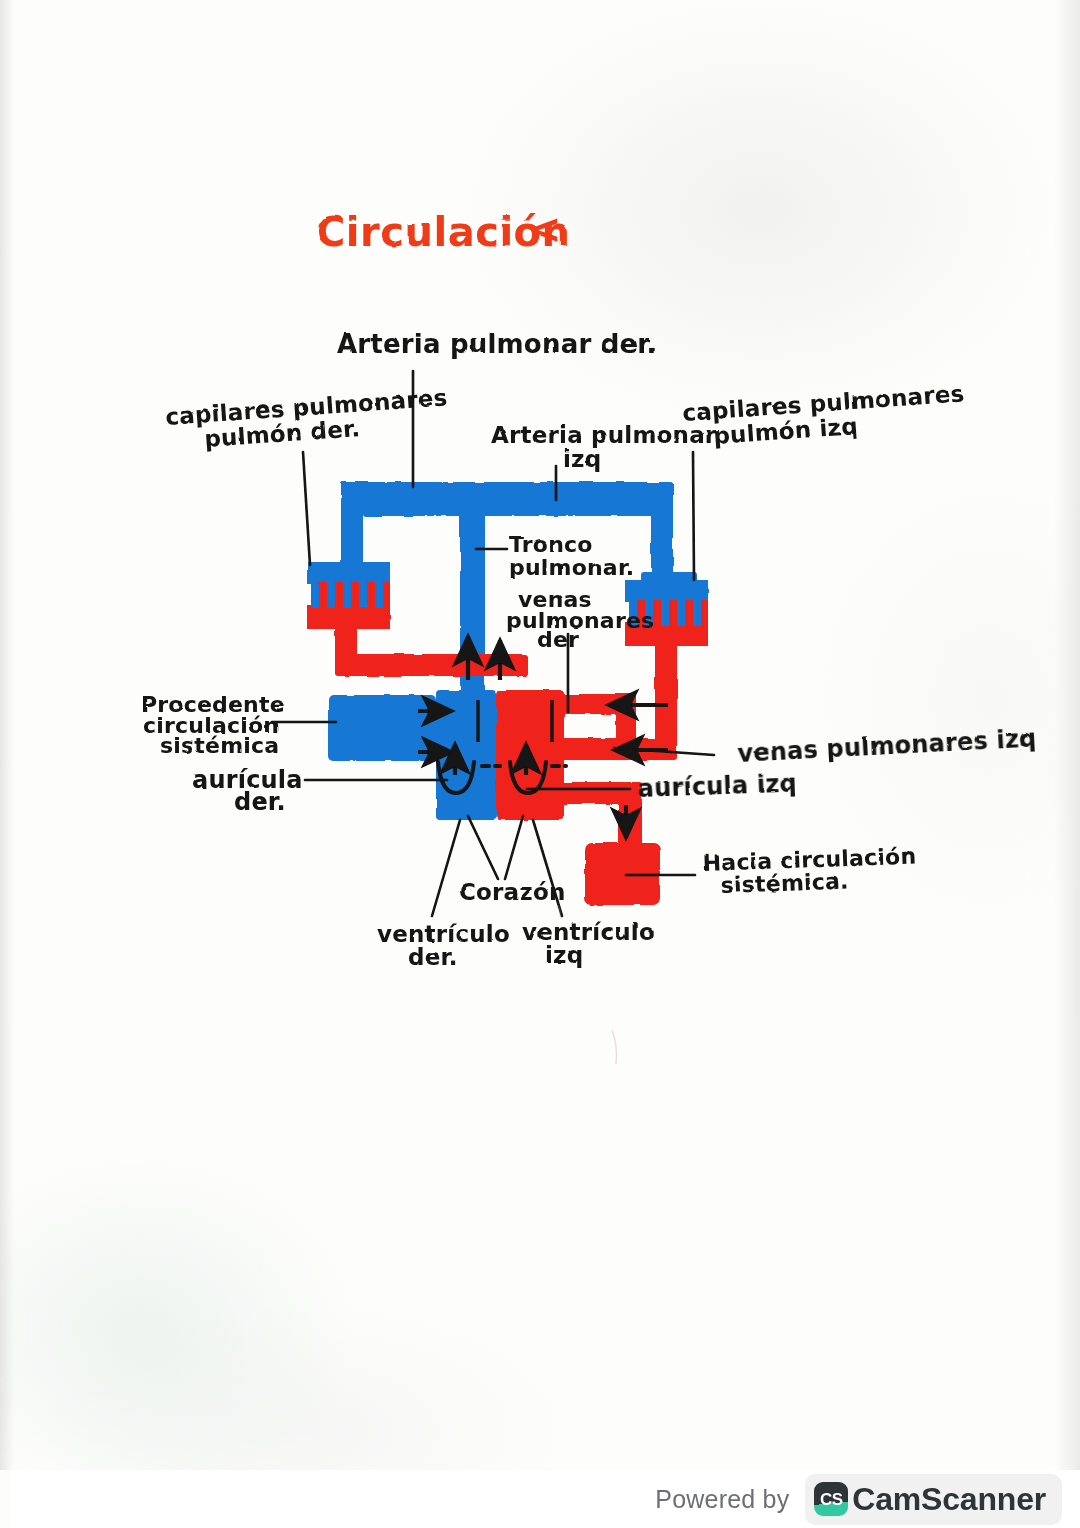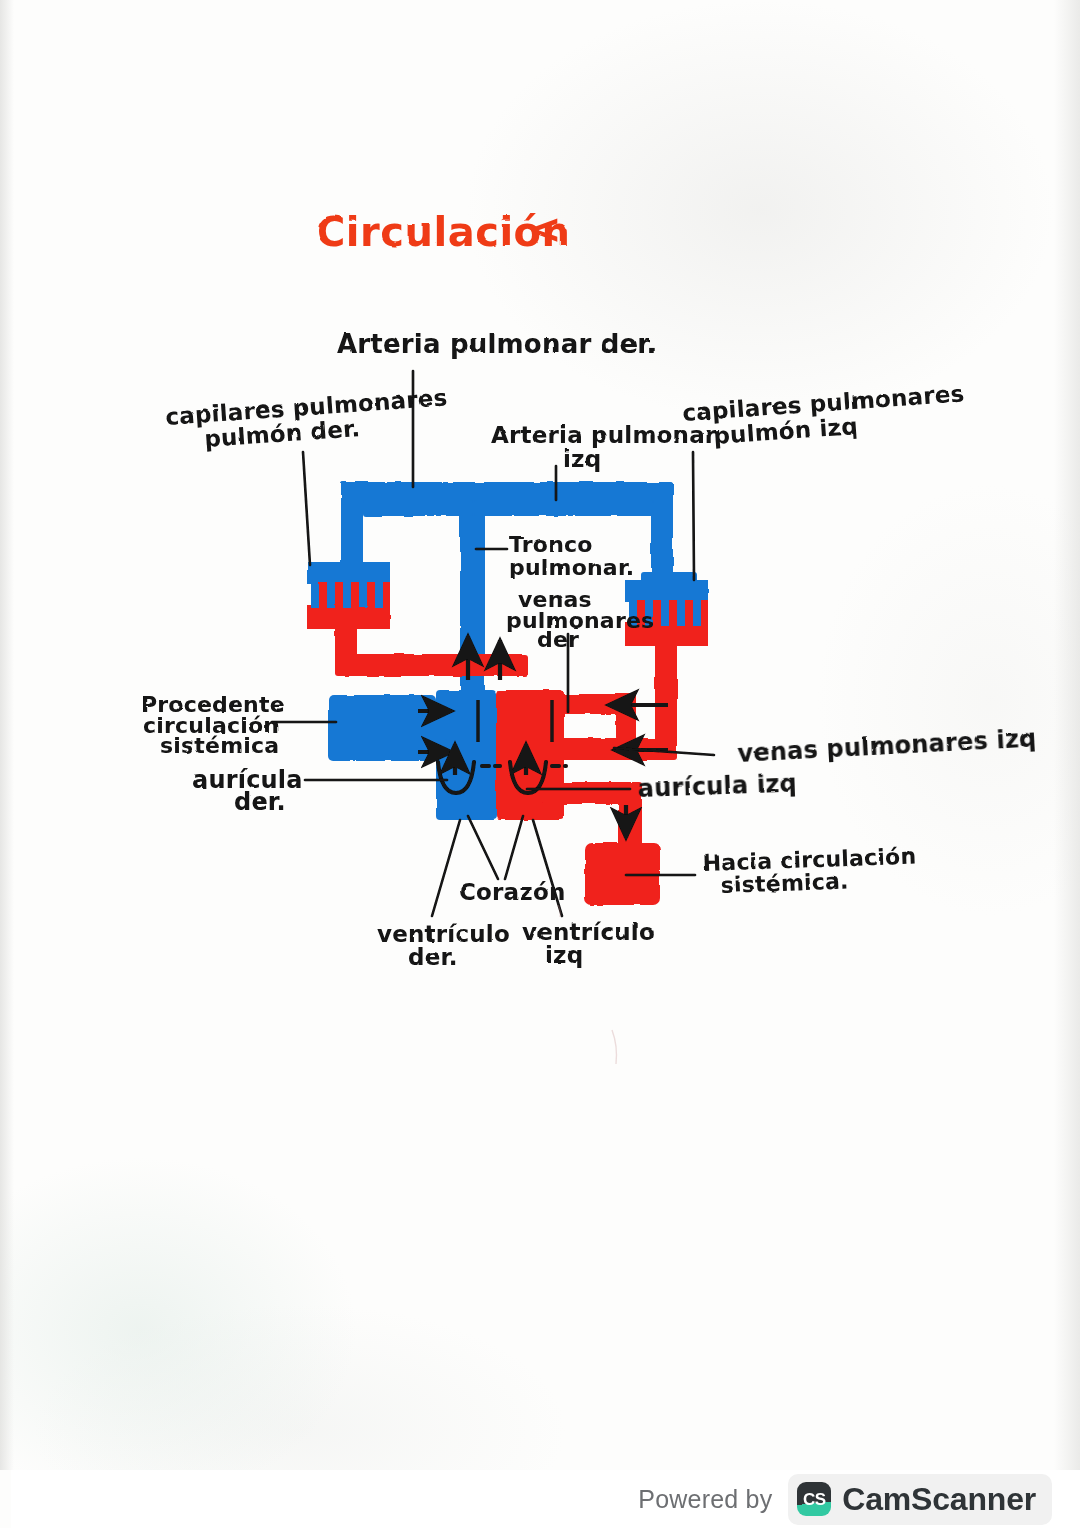--- a/index.html
+++ b/index.html
@@ -42,30 +42,30 @@
     font-family:"DejaVu Sans", sans-serif;
     font-weight:700;
     fill:#ef3b17;
     letter-spacing:.5px;
   }
 
   
   #watermark{
     position:absolute;left:0;right:0;bottom:0;height:58px;
     display:flex;align-items:center;justify-content:flex-end;
-    padding-right:28px;box-sizing:border-box;
+    padding-right:18px;box-sizing:border-box;
     background:#ffffff;
     margin-left:11px;
   }
   #watermark .pw{
     color:#6d6f72;font-size:25px;font-family:"Liberation Sans", sans-serif;
     margin-right:16px;letter-spacing:.2px;
   }
   #cs-chip{
-    display:flex;align-items:center;gap:11px;
+    display:flex;align-items:center;gap:4px;
     background:#f1f1f1;border-radius:10px;padding:7px 16px 7px 9px;text-align:right;
   }
   #cs-logo{
     width:34px;height:34px;border-radius:9px;
     background:linear-gradient(175deg,#2f3437 0%,#2f3437 62%,#32c9a2 62%,#32c9a2 100%);
     color:#fff;font-family:"Liberation Sans", sans-serif;font-weight:700;font-size:17px;
     display:flex;align-items:center;justify-content:center;line-height:1;
     letter-spacing:-.5px;
   }
   #cs-name{

